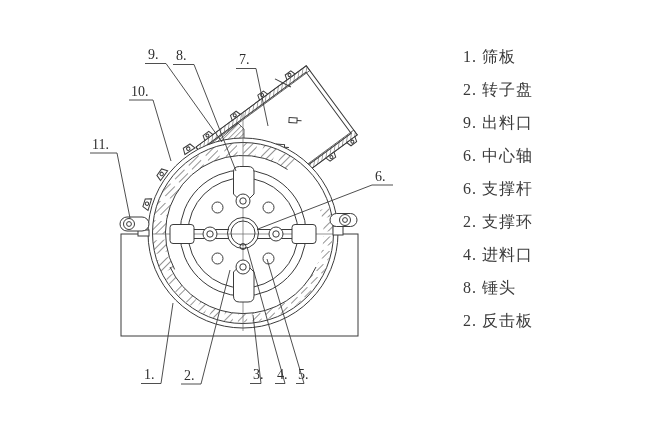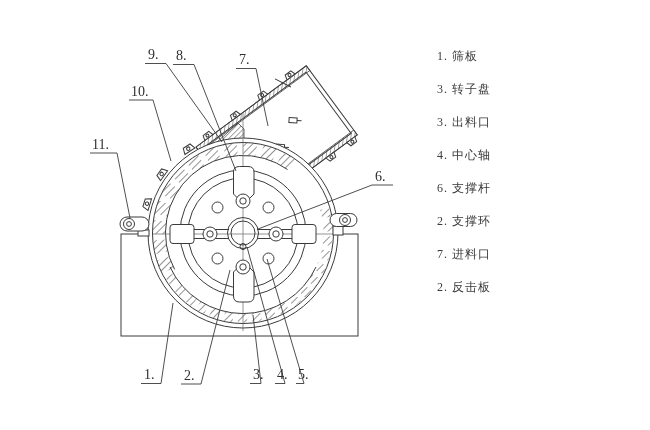--- a/index.html
+++ b/index.html
@@ -1,20 +1,20 @@
 <!DOCTYPE html>
 <html><head>
 <meta charset="utf-8">
 <style>
   html,body{margin:0;padding:0;background:#ffffff;}
   .stage{position:relative;width:650px;height:430px;background:#ffffff;overflow:hidden;
          font-family:"Liberation Serif","DejaVu Serif",serif;}
   .diagram-svg{position:absolute;left:0;top:0;}
-  .legend{position:absolute;left:437px;top:40px;list-style:none;margin:0;padding:0;
-          font-size:12px;line-height:33px;color:#3a3a3a;letter-spacing:1px;}
+  .legend{position:absolute;left:463px;top:40px;list-style:none;margin:0;padding:0;
+          font-size:16px;line-height:33px;color:#3a3a3a;letter-spacing:1px;}
   .legend li{height:33px;white-space:nowrap;}
   .callout{font-size:14px;fill:#2e2e2e;}
   .ln{stroke:#3b3b3b;stroke-width:1;fill:none;}
   .thin{stroke:#666;stroke-width:0.7;fill:none;}
   .wfill{fill:#ffffff;stroke:#3b3b3b;stroke-width:1;}
   .leader{stroke:#3b3b3b;stroke-width:0.9;fill:none;}
 </style>
 </head>
 <body>
 
@@ -187,22 +187,23 @@
       <text class="callout" x="144" y="379">1.</text>
       <text class="callout" x="184" y="380">2.</text>
       <text class="callout" x="253" y="379">3.</text>
       <text class="callout" x="277" y="379">4.</text>
       <text class="callout" x="298" y="379">5.</text>
     </g>
   </svg>
 
   <ul class="legend">
     <li>1. 筛板</li>
-    <li>3. 转子盘</li>
-    <li>3. 出料口</li>
-    <li>4. 中心轴</li>
+    <li>2. 转子盘</li>
+    <li>9. 出料口</li>
+    <li>6. 中心轴</li>
     <li>6. 支撑杆</li>
     <li>2. 支撑环</li>
-    <li>7. 进料口</li>
+    <li>4. 进料口</li>
+    <li>8. 锤头</li>
     <li>2. 反击板</li>
   </ul>
 
 </div>
 
 </body></html>

